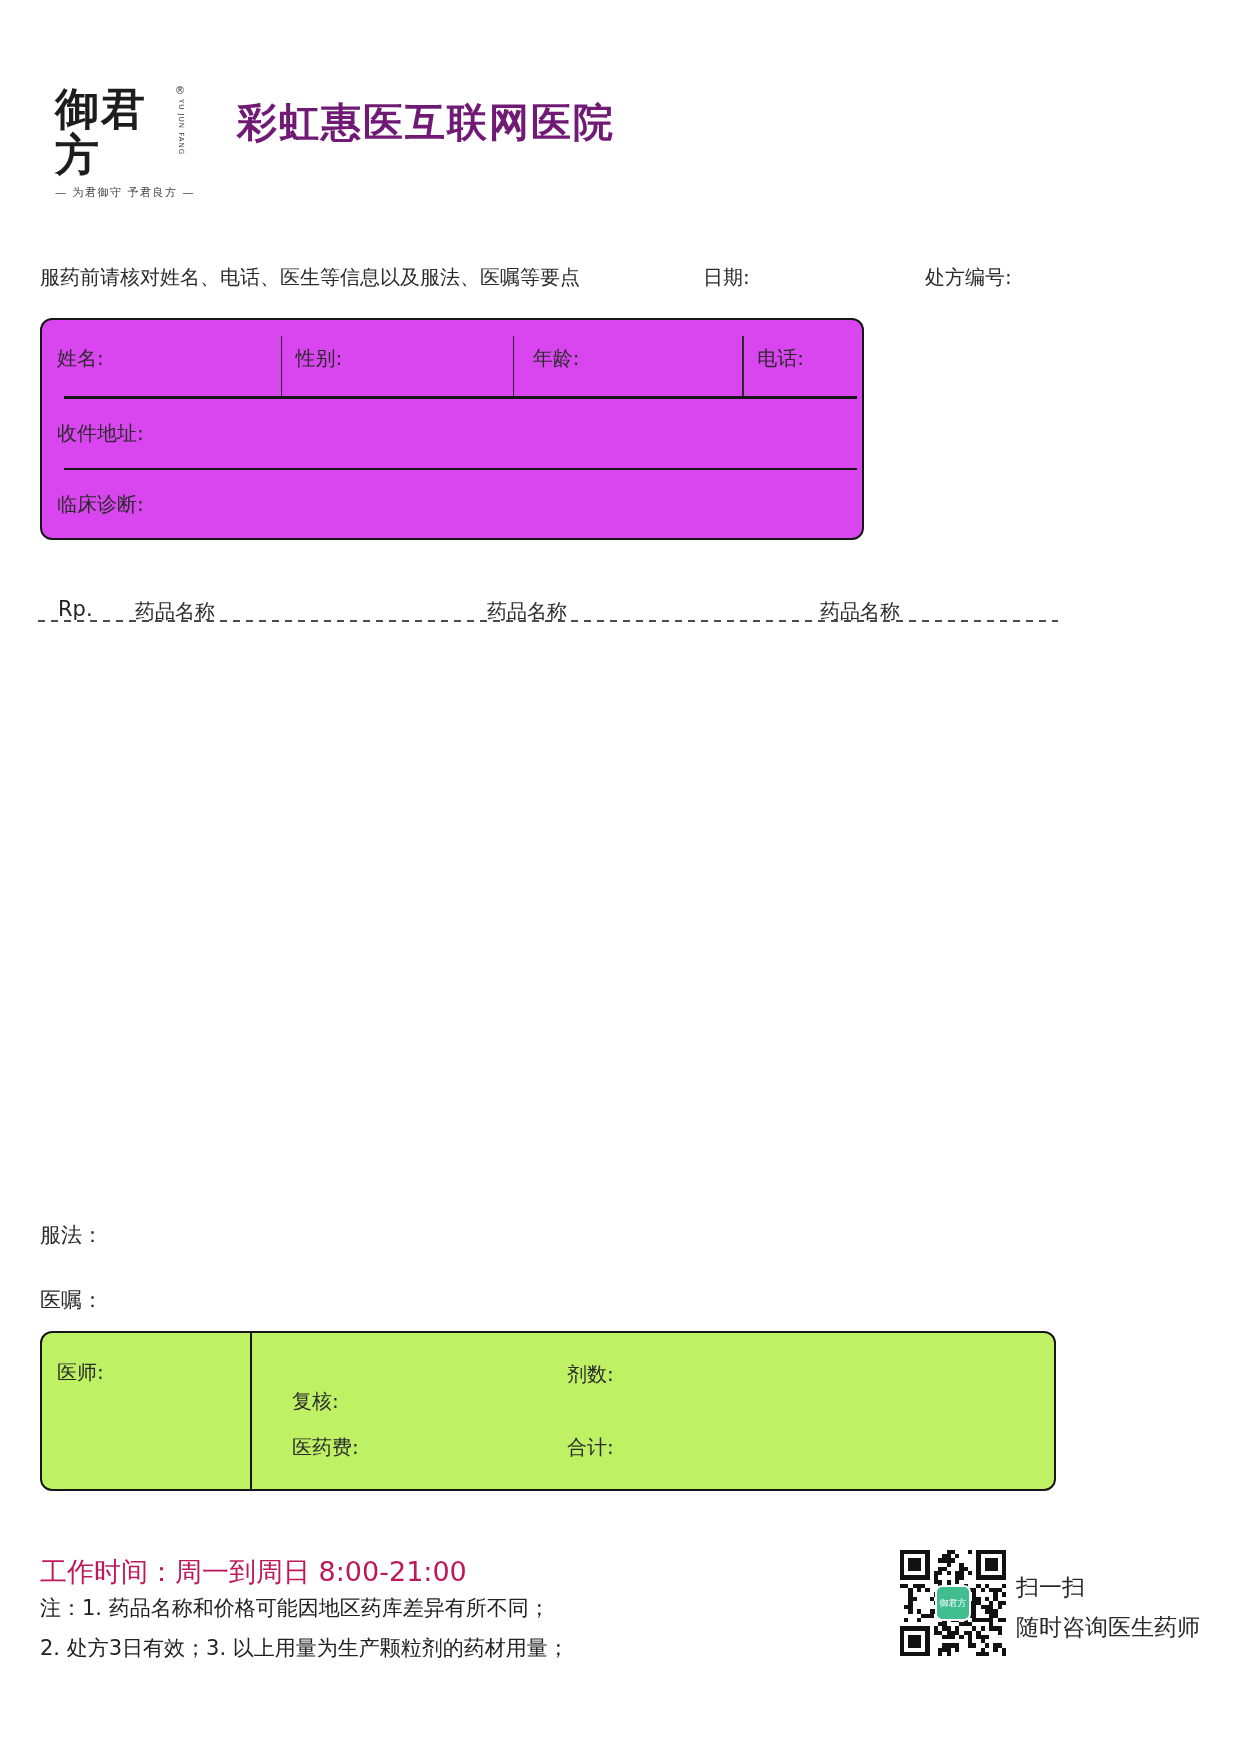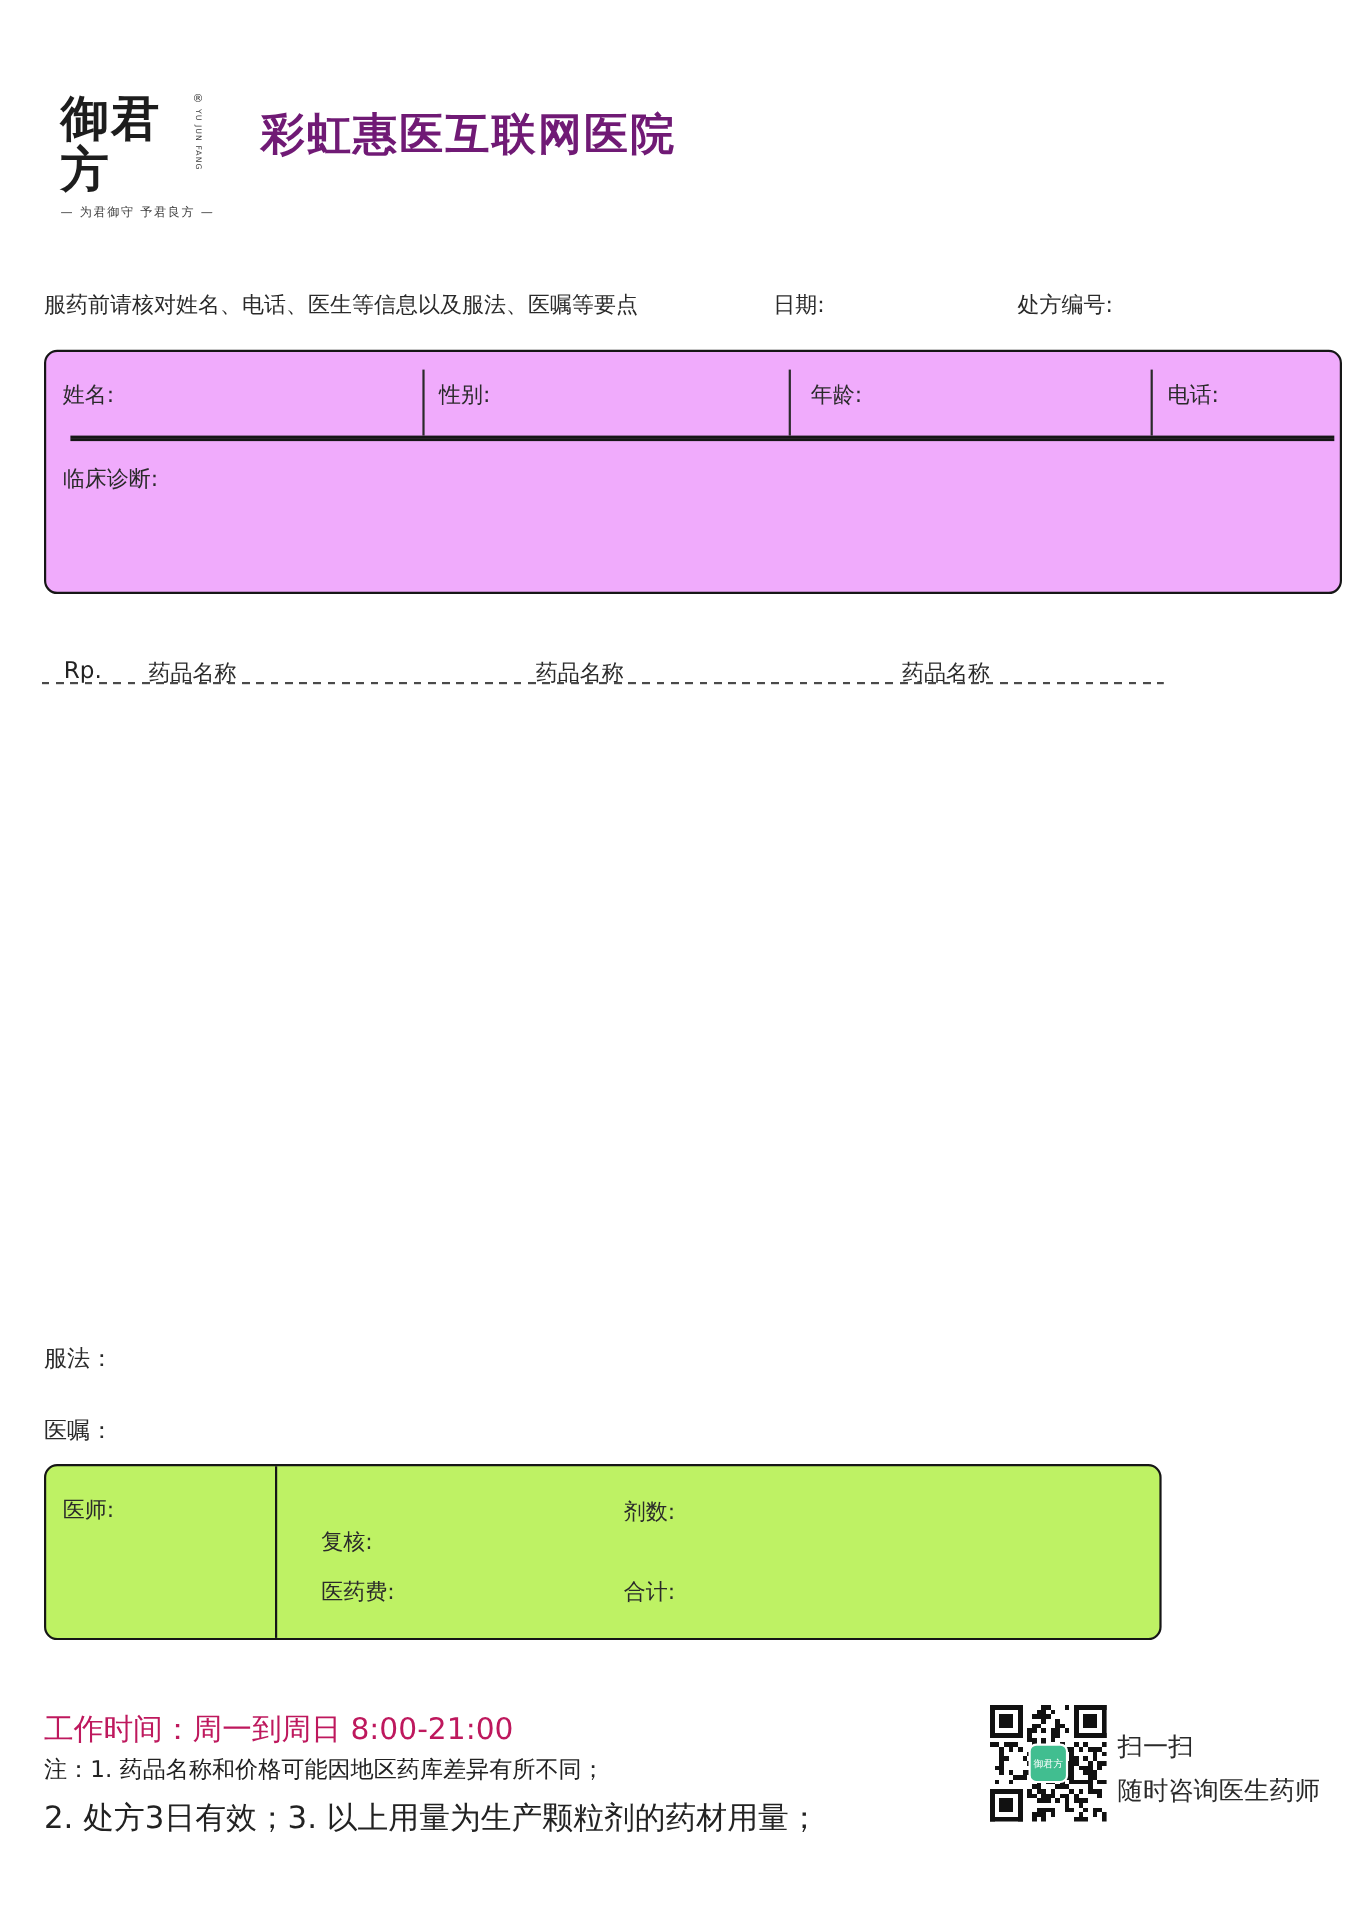--- a/index.html
+++ b/index.html
@@ -36,23 +36,23 @@
     line-height:1.2;white-space:nowrap;
   }
 
   
   .reminder{position:absolute;left:40px;top:264px;font-size:20px;color:#2a2a2a;white-space:nowrap;}
   .date-label{position:absolute;left:666px;top:264px;font-size:20px;margin-left:37px;}
   .rx-number-label{position:absolute;left:925px;top:264px;font-size:20px;}
 
   
   .patient-box{
-    position:absolute;left:40px;top:318px;width:1180px;height:222px;
+    position:absolute;left:40px;top:318px;width:824px;height:222px;
     border:2.5px solid #161616;border-radius:12px;box-sizing:border-box;
-    background:#f0abfc;
+    background:#d946ef;
   }
   .pb-row1{display:flex;height:76px;}
   .pb-cell{display:flex;align-items:center;padding-left:15px;font-size:20px;position:relative;box-sizing:border-box;}
   .pb-cell.c1{width:29.1%;}
   .pb-cell.c2{width:28.3%;}
   .pb-cell.c3{width:28%;padding-left:20px;}
   .pb-cell.c4{width:14.6%;}
   .pb-cell + .pb-cell::before{
     content:'';position:absolute;left:0;top:16px;bottom:0;width:1.5px;background:#2a2a2a;
   }
@@ -84,21 +84,21 @@
     padding:26px 0 0 15px;font-size:20px;
   }
   .review-label{position:absolute;left:250px;top:28px;font-size:20px;margin-top:27px;}
   .doses-label{position:absolute;left:525px;top:28px;font-size:20px;}
   .fee-label{position:absolute;left:250px;top:101px;font-size:20px;}
   .total-label{position:absolute;left:525px;top:101px;font-size:20px;}
 
   
   .work-hours{position:absolute;left:40px;top:1554px;font-size:27px;color:#be185d;white-space:nowrap;}
   .note-line1{position:absolute;left:40px;top:1594px;font-size:21px;color:#222;white-space:nowrap;}
-  .note-line2{position:absolute;left:40px;top:1634px;font-size:28px;color:#222;white-space:nowrap;}
+  .note-line2{position:absolute;left:40px;top:1634px;font-size:21px;color:#222;white-space:nowrap;}
 
   .qr-wrap{position:absolute;left:900px;top:1550px;width:106px;height:106px;}
   .qr-wrap svg{width:106px;height:106px;display:block;shape-rendering:crispEdges;}
   .qr-badge{
     position:absolute;left:50%;top:50%;transform:translate(-50%,-50%);
     width:36px;height:36px;border-radius:7px;border:2px solid #ffffff;
     box-sizing:border-box;display:flex;align-items:center;justify-content:center;
     color:#ffffff;font-size:9px;white-space:nowrap;overflow:hidden;
   }
   .scan-label{position:absolute;left:1016px;top:1572px;font-size:23px;color:#2a2a2a;}
@@ -134,20 +134,23 @@
         <span>性别:</span>
       </div>
       <div class="pb-cell c3">
         <span>年龄:</span>
       </div>
       <div class="pb-cell c4">
         <span>电话:</span>
       </div>
     </div>
     <div class="pb-hline"></div>
+    <div class="pb-row2">
+      <span>收件地址:</span>
+    </div>
     <div class="pb-hline"></div>
     <div class="pb-row3">
       <span>临床诊断:</span>
     </div>
   </section>
 
   <span class="rp-label">Rp.</span>
   <span class="drug-col1">药品名称</span>
   <span class="drug-col2">药品名称</span>
   <span class="drug-col3">药品名称</span>

